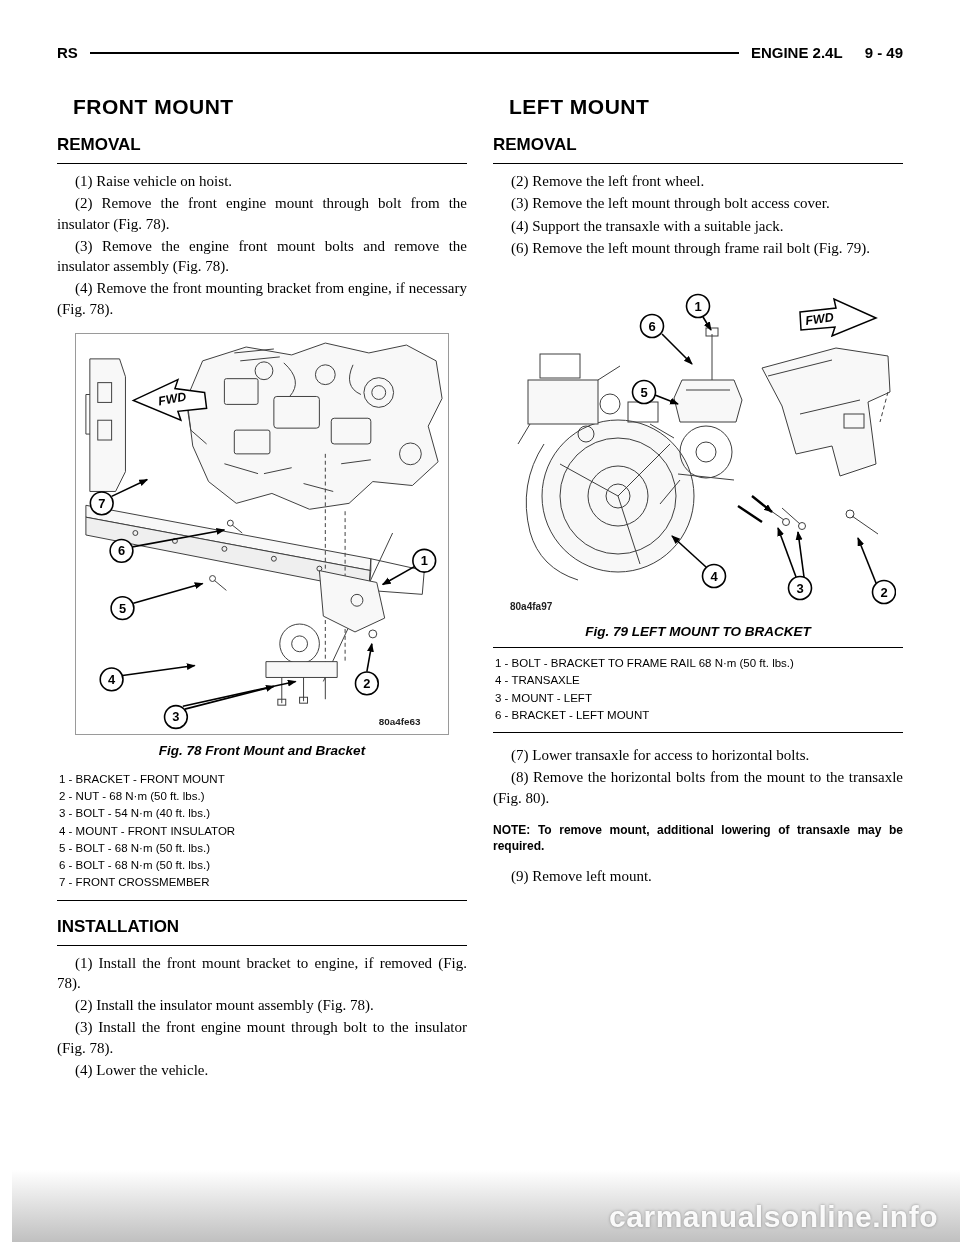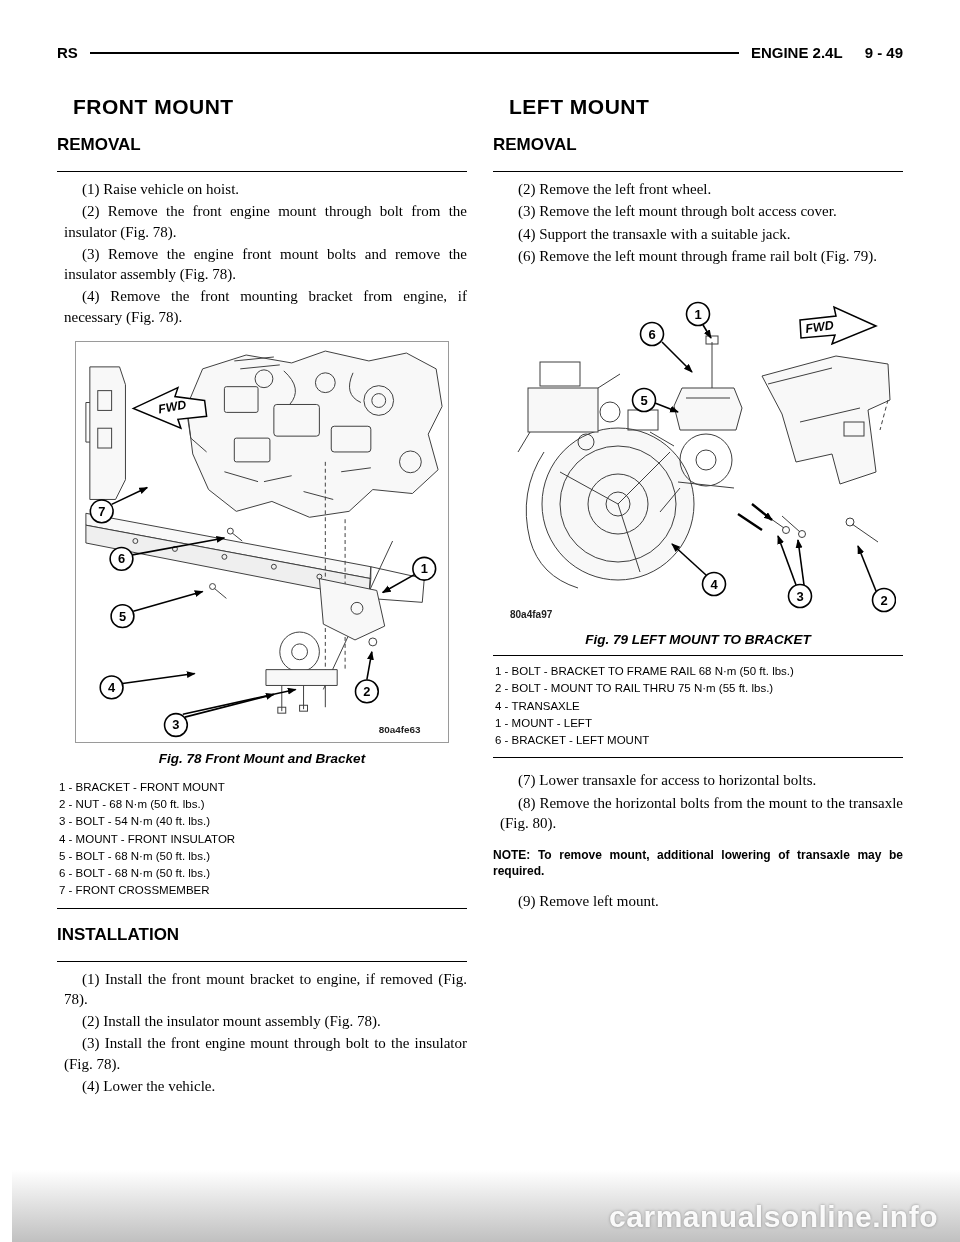--- a/index.html
+++ b/index.html
@@ -13,23 +13,23 @@
   .pagehead .rule{flex:1;height:2px;background:#000;margin:0 12px;}
   .pagehead .pagenum{margin-left:22px;}
 
   
   .columns{display:grid;grid-template-columns:1fr 1fr;column-gap:26px;margin-top:34px;}
   .col{min-width:0;}
 
   h1.secttitle{font-family:"Liberation Sans",sans-serif;font-size:21px;font-weight:bold;
                letter-spacing:.5px;margin:0 0 8px 16px;}
   h2.subhead{font-family:"Liberation Sans",sans-serif;font-size:17px;font-weight:bold;
-             margin:16px 0 7px 0;border-bottom:1px solid #000;padding-bottom:16px;}
+             margin:16px 0 7px 0;border-bottom:1px solid #000;padding-bottom:8px;}
   .steps{margin:0;}
-  p.step{font-size:15px;line-height:1.35;text-align:justify;text-indent:18px;margin:0 0 2px 7px;}
+  p.step{font-size:15px;line-height:1.35;text-align:justify;text-indent:18px;margin:0 0 2px 0;}
 
   figure{margin:0;}
   .figframe{position:relative;margin:14px auto 4px auto;}
   .figframe.bordered{border:1px solid #9a9a9a;}
   .figframe svg{display:block;width:100%;height:100%;}
   .figcap{text-align:center;font-family:"Liberation Sans",sans-serif;font-style:italic;
           font-weight:bold;font-size:13.5px;margin:8px 0 8px 0;}
   .legend{font-family:"Liberation Sans",sans-serif;font-size:11.5px;line-height:1.5;
           padding:5px 0 8px 2px;border-bottom:1px solid #000;}
   .legend.topline{border-top:1px solid #000;padding-top:7px;}
@@ -312,23 +312,22 @@
               <text x="384" y="312.5">2</text>
             </g>
 
             <text class="figcode" x="10" y="326">80a4fa97</text>
           </svg>
         </div>
         <figcaption class="figcap">Fig. 79 LEFT MOUNT TO BRACKET</figcaption>
         <div class="legend topline">
 
         <div class="legend-line">1 - BOLT - BRACKET TO FRAME RAIL 68 N·m (50 ft. lbs.)</div>
-            <div class="legend-line">2 - BOLT - MOUNT TO RAIL THRU 75 N·m (55 ft. lbs.)</div>
             <div class="legend-line">4 - TRANSAXLE</div>
-            <div class="legend-line">1 - MOUNT - LEFT</div>
+            <div class="legend-line">3 - MOUNT - LEFT</div>
             <div class="legend-line">6 - BRACKET - LEFT MOUNT</div>
           </div>
       </figure>
 
       <div class="steps" style="margin-top:12px;">
 
       <p class="step">(7) Lower transaxle for access to horizontal bolts.</p>
           <p class="step">(8) Remove the horizontal bolts from the mount to the transaxle (Fig. 80).</p>
         </div>
 

